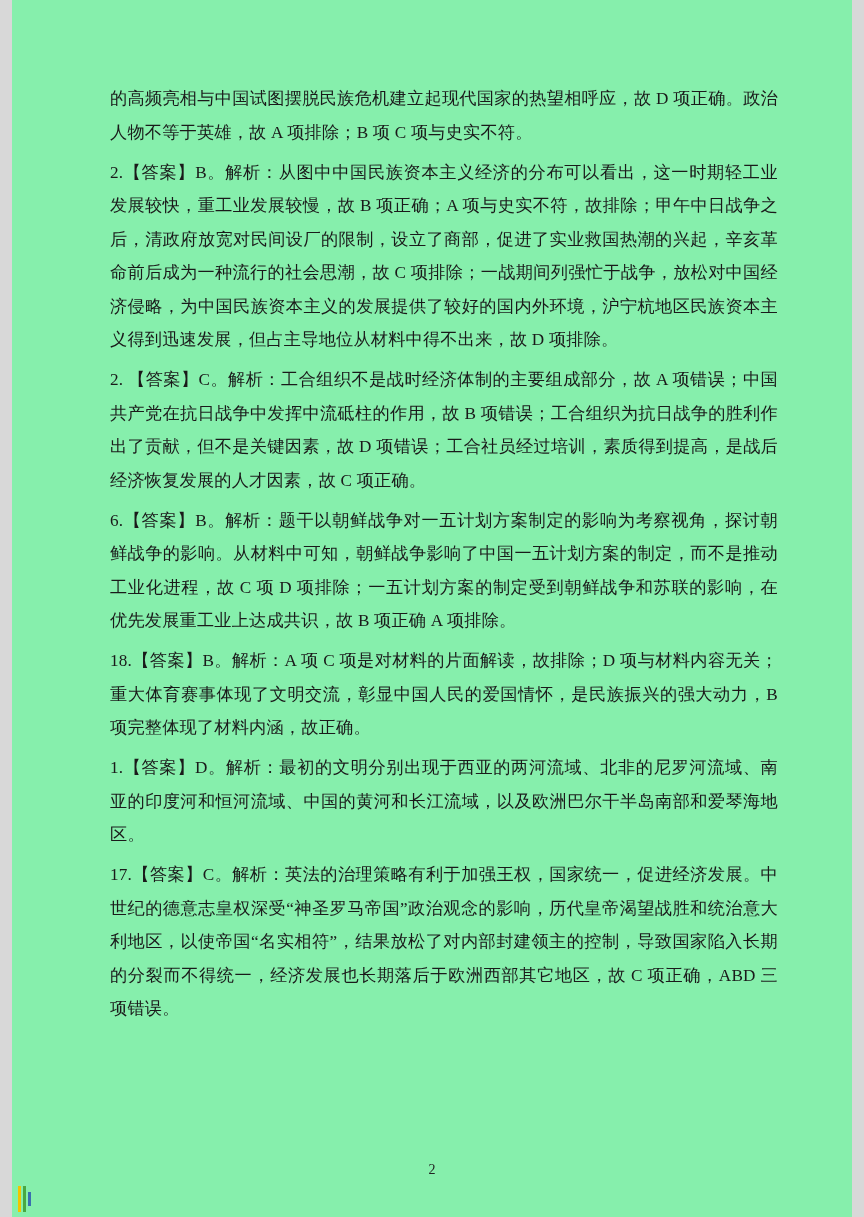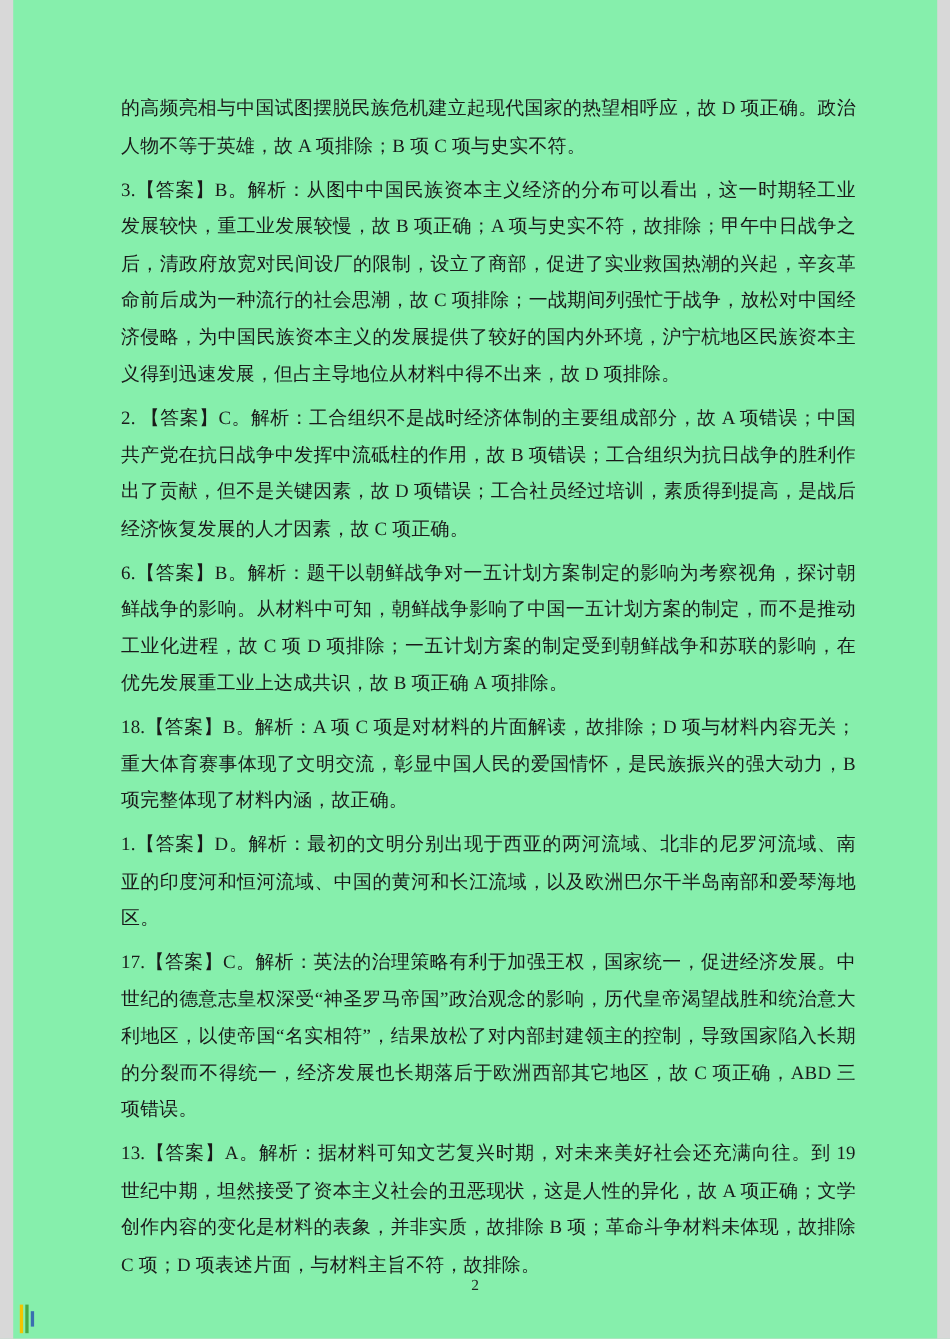--- a/index.html
+++ b/index.html
@@ -68,27 +68,26 @@
   .corner-mark i.b { left: 5px; background: #49a942; }
   .corner-mark i.c { left: 10px; background: #3a6fb0; height: 14px; top: 6px; }
 </style>
 </head>
 <body>
 
 <div class="page">
 
   <div class="content">
     <p class="para first">的高频亮相与中国试图摆脱民族危机建立起现代国家的热望相呼应，故 D 项正确。政治人物不等于英雄，故 A 项排除；B 项 C 项与史实不符。</p>
-    <p class="para indent">3.【答案】B。解析：从图中中国民族资本主义经济的分布可以看出，这一时期轻工业发展较快，重工业发展较慢，故 B 项正确；A 项与史实不符，故排除；甲午中日战争之后，清政府放宽对民间设厂的限制，设立了商部，促进了实业救国热潮的兴起，辛亥革命前后成为一种流行的社会思潮，故 C 项排除；一战期间列强忙于战争，放松对中国经济侵略，为中国民族资本主义的发展提供了较好的国内外环境，沪宁杭地区民族资本主义得到迅速发展，但占主导地位从材料中得不出来，故 D 项排除。</p>
+    <p class="para indent">2.【答案】B。解析：从图中中国民族资本主义经济的分布可以看出，这一时期轻工业发展较快，重工业发展较慢，故 B 项正确；A 项与史实不符，故排除；甲午中日战争之后，清政府放宽对民间设厂的限制，设立了商部，促进了实业救国热潮的兴起，辛亥革命前后成为一种流行的社会思潮，故 C 项排除；一战期间列强忙于战争，放松对中国经济侵略，为中国民族资本主义的发展提供了较好的国内外环境，沪宁杭地区民族资本主义得到迅速发展，但占主导地位从材料中得不出来，故 D 项排除。</p>
     <p class="para indent">2. 【答案】C。解析：工合组织不是战时经济体制的主要组成部分，故 A 项错误；中国共产党在抗日战争中发挥中流砥柱的作用，故 B 项错误；工合组织为抗日战争的胜利作出了贡献，但不是关键因素，故 D 项错误；工合社员经过培训，素质得到提高，是战后经济恢复发展的人才因素，故 C 项正确。</p>
     <p class="para indent">6.【答案】B。解析：题干以朝鲜战争对一五计划方案制定的影响为考察视角，探讨朝鲜战争的影响。从材料中可知，朝鲜战争影响了中国一五计划方案的制定，而不是推动工业化进程，故 C 项 D 项排除；一五计划方案的制定受到朝鲜战争和苏联的影响，在优先发展重工业上达成共识，故 B 项正确 A 项排除。</p>
     <p class="para indent">18.【答案】B。解析：A 项 C 项是对材料的片面解读，故排除；D 项与材料内容无关；重大体育赛事体现了文明交流，彰显中国人民的爱国情怀，是民族振兴的强大动力，B 项完整体现了材料内涵，故正确。</p>
     <p class="para indent">1.【答案】D。解析：最初的文明分别出现于西亚的两河流域、北非的尼罗河流域、南亚的印度河和恒河流域、中国的黄河和长江流域，以及欧洲巴尔干半岛南部和爱琴海地区。</p>
     <p class="para indent">17.【答案】C。解析：英法的治理策略有利于加强王权，国家统一，促进经济发展。中世纪的德意志皇权深受“神圣罗马帝国”政治观念的影响，历代皇帝渴望战胜和统治意大利地区，以使帝国“名实相符”，结果放松了对内部封建领主的控制，导致国家陷入长期的分裂而不得统一，经济发展也长期落后于欧洲西部其它地区，故 C 项正确，ABD 三项错误。</p>
-    <p class="para indent">13.【答案】A。解析：据材料可知文艺复兴时期，对未来美好社会还充满向往。到 19 世纪中期，坦然接受了资本主义社会的丑恶现状，这是人性的异化，故 A 项正确；文学创作内容的变化是材料的表象，并非实质，故排除 B 项；革命斗争材料未体现，故排除 C 项；D 项表述片面，与材料主旨不符，故排除。</p>
   </div>
 
   <div class="footer-num">2</div>
 
   <div class="corner-mark">
     <i class="a"></i>
       <i class="b"></i>
       <i class="c"></i>
   </div>
 

